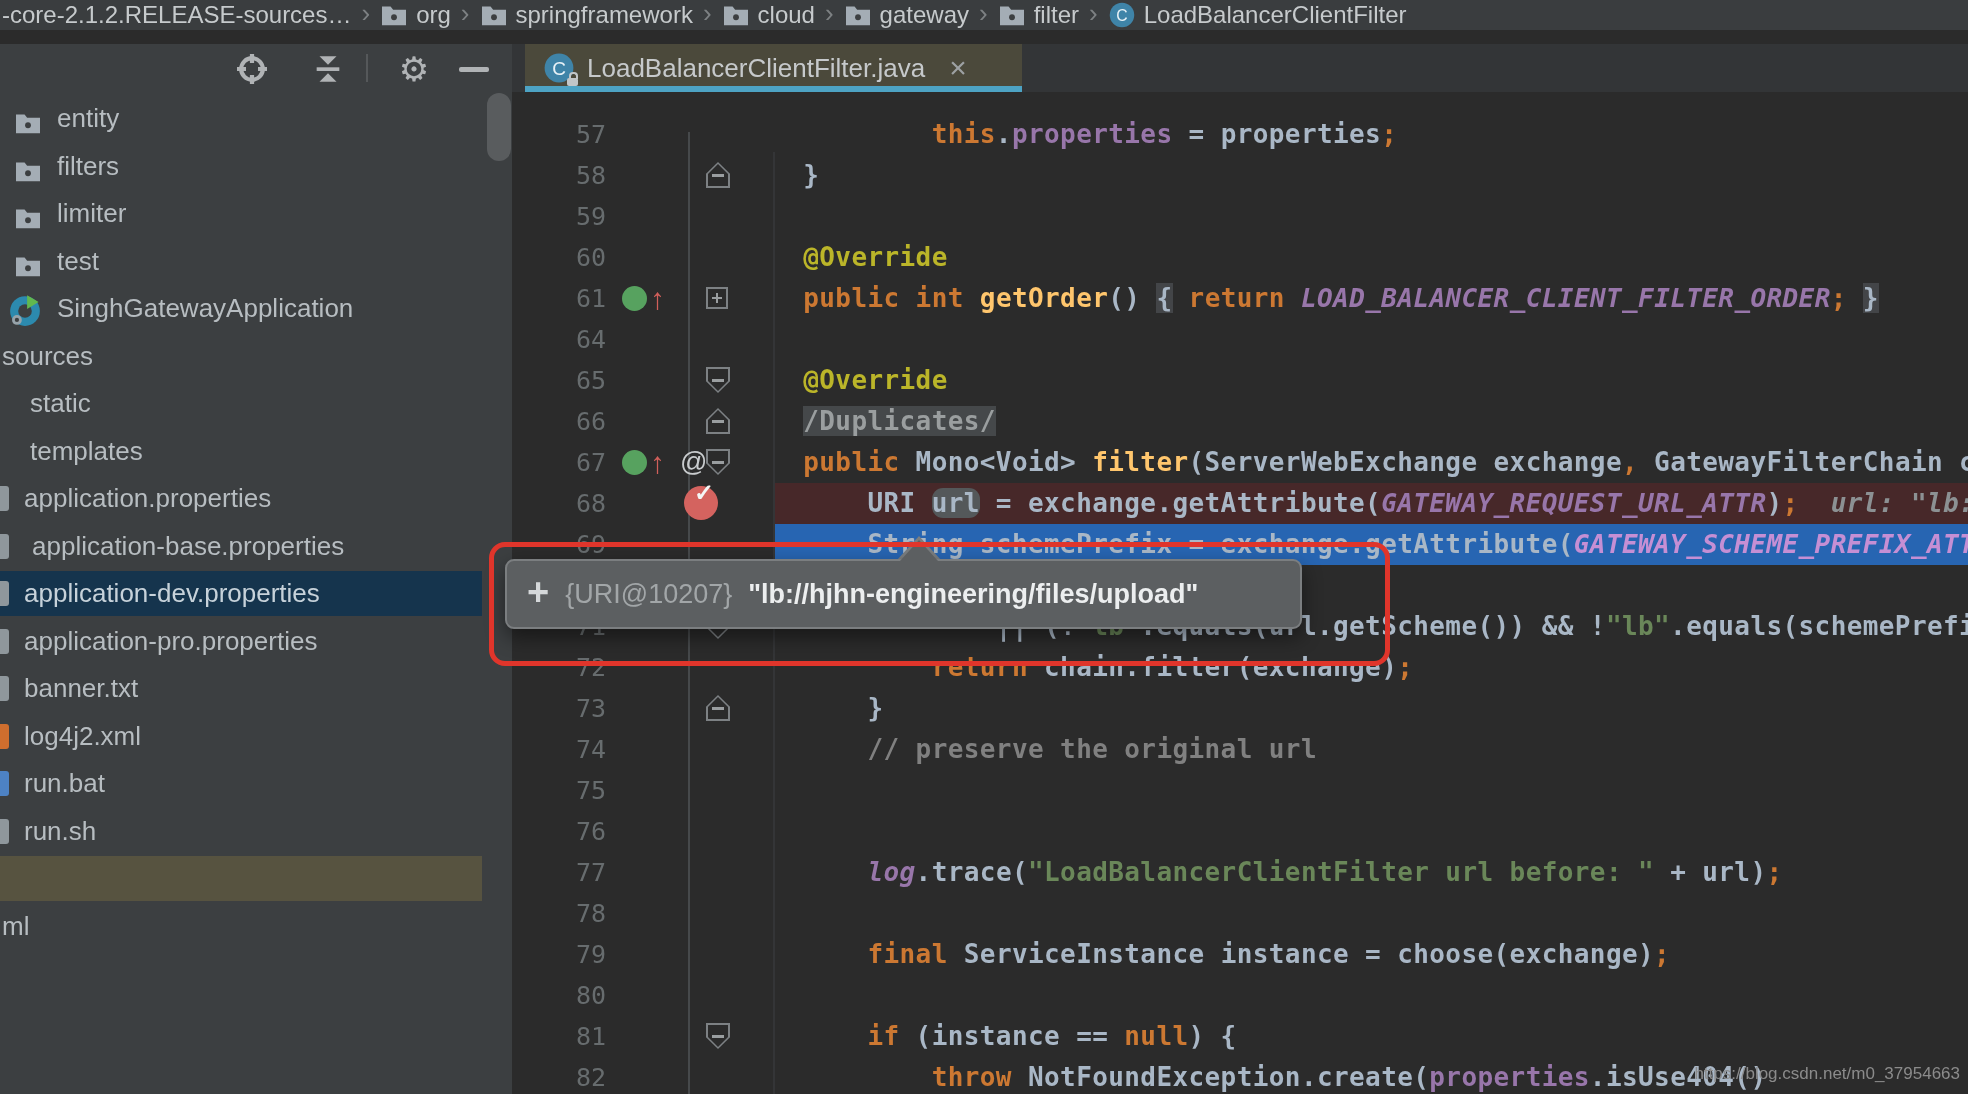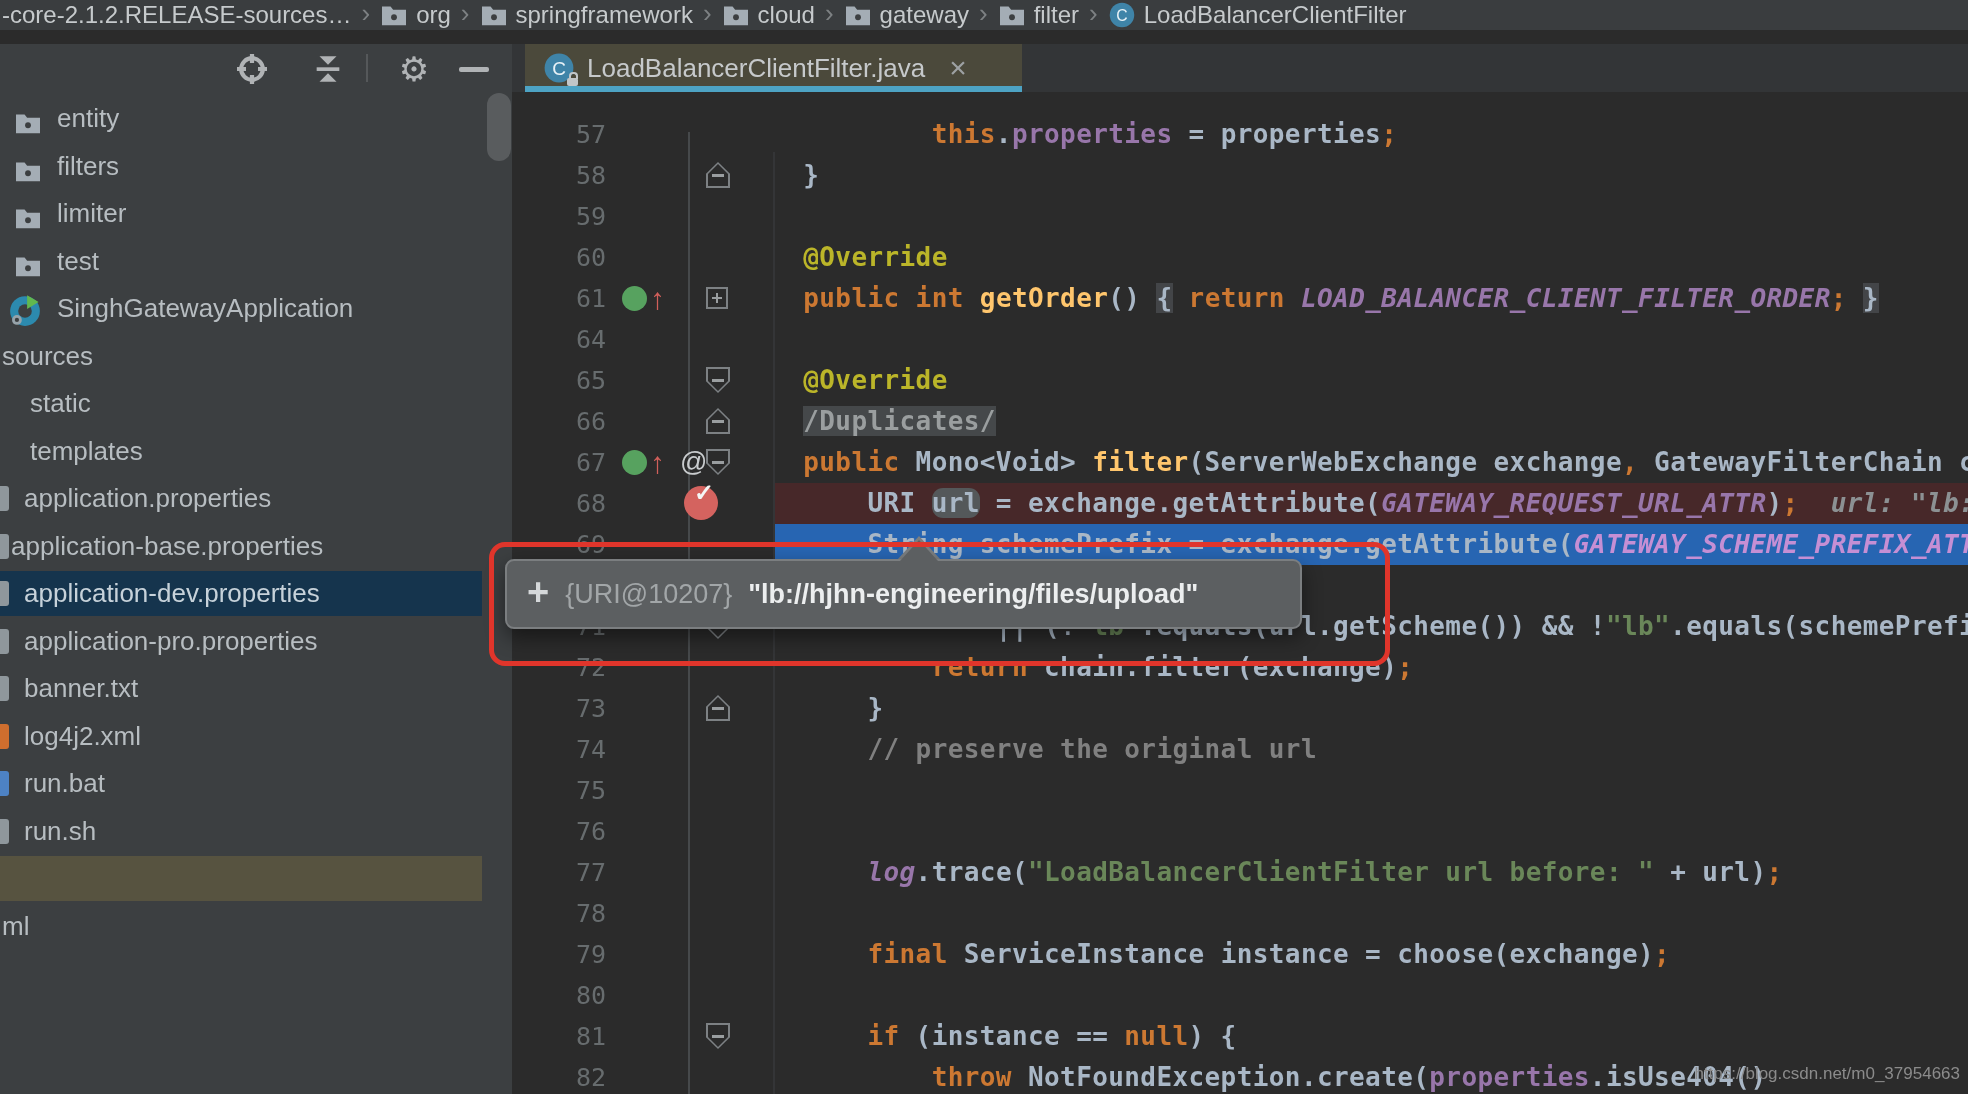--- a/index.html
+++ b/index.html
@@ -258,21 +258,21 @@
       </div>
       <div class="tree-row" style="top: 336.5px;">
         <span class="tree-label" style="left: 30px;">templates</span>
       </div>
       <div class="tree-row" style="top: 384px;">
         <span class="sliver" style="background: rgb(143, 151, 156);"></span>
         <span class="tree-label" style="left: 24px;">application.properties</span>
       </div>
       <div class="tree-row" style="top: 431.5px;">
         <span class="sliver" style="background: rgb(143, 151, 156);"></span>
-        <span class="tree-label" style="left: 11px; text-align: right;">application-base.properties</span>
+        <span class="tree-label" style="left: 32px; text-align: right;">application-base.properties</span>
       </div>
       <div class="tree-row selected" style="top: 479px;">
         <span class="sliver" style="background: rgb(143, 151, 156);"></span>
         <span class="tree-label" style="left: 24px;">application-dev.properties</span>
       </div>
       <div class="tree-row" style="top: 526.5px;">
         <span class="sliver" style="background: rgb(143, 151, 156);"></span>
         <span class="tree-label" style="left: 24px;">application-pro.properties</span>
       </div>
       <div class="tree-row" style="top: 574px;">

